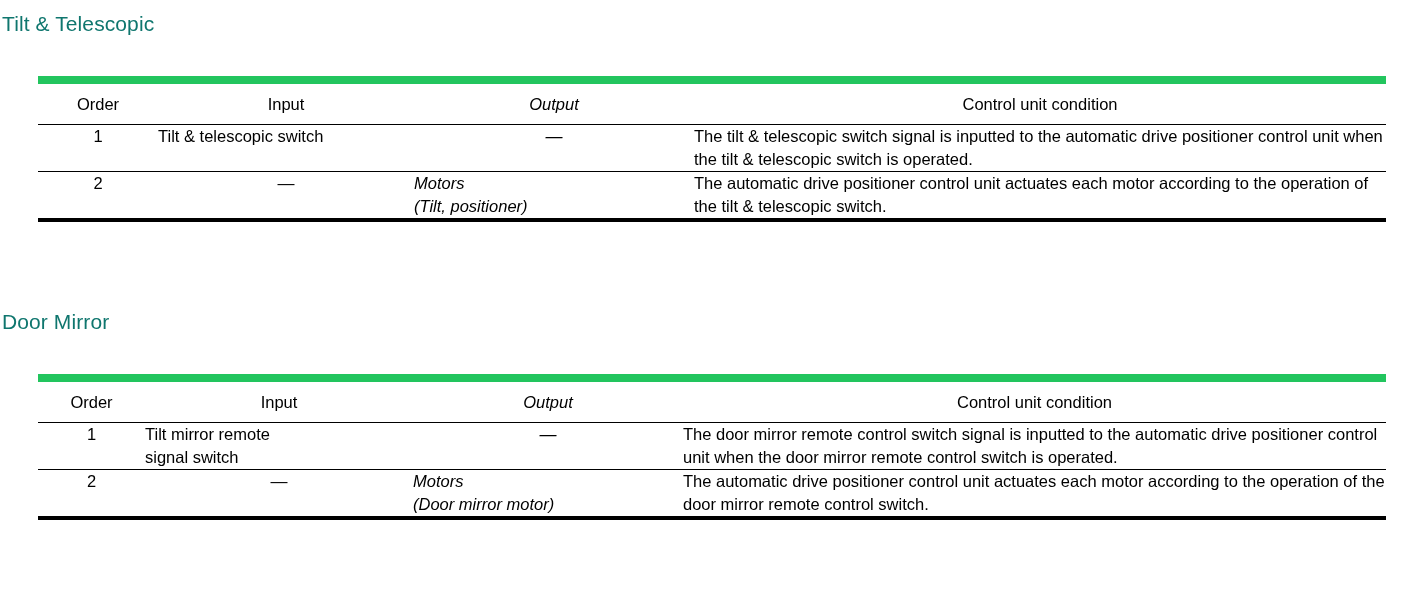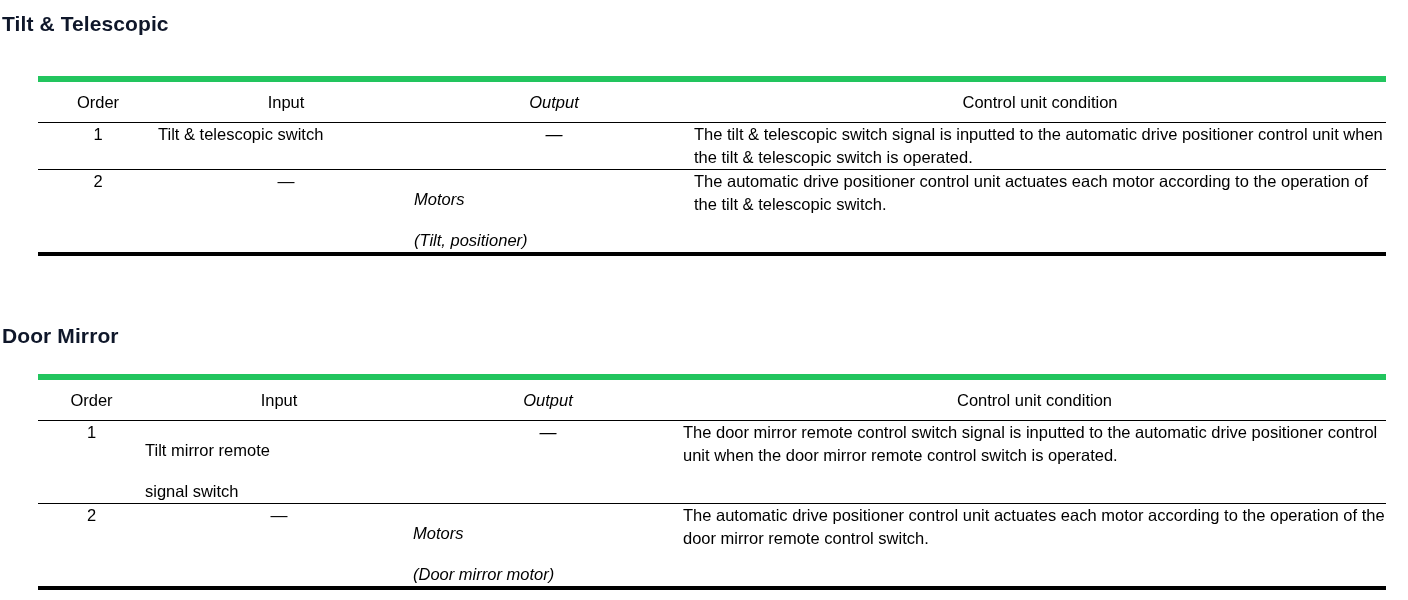--- a/index.html
+++ b/index.html
@@ -22,27 +22,27 @@
     position: absolute;
     inset: 0;
   }
 
   
   .section-heading {
     position: absolute;
     left: 2px;
     font-size: 21px;
     line-height: 24px;
-    font-weight: 700;
+    font-weight: 400;
     letter-spacing: 0.1px;
     white-space: nowrap;
-    color: #0f172a;
+    color: #0f766e;
   }
   #heading-tilt { top: 12px; }
-  #heading-mirror { top: 324px; }
+  #heading-mirror { top: 310px; }
 
   
   .spec-table {
     position: absolute;
     border-collapse: collapse;
     table-layout: fixed;
     font-size: 16.5px;
     color: #000;
     background: #fff;
   }
@@ -58,21 +58,21 @@
     border: 0;
   }
 
   
   .col-order   { border-right: 1.6px solid #000; }
   .col-input   { border-right: 1.6px solid #000; }
   .col-output  { border-right: 1.6px solid #000; font-style: italic; }
   .col-cond    { border-right: 0; }
 
   
-  .rule-row-top td     { border-top: 6px solid #22c55e; }
+  .rule-row-top td     { border-top: 8px solid #22c55e; }
   .rule-row-thin td    { border-top: 1.6px solid #000; }
   .rule-row-bottom td  { border-bottom: 4px solid #000; }
 
   
   .hdr {
     text-align: center;
     height: 40px;
     line-height: 40px;
     white-space: nowrap;
     font-size: 16.5px;
@@ -90,21 +90,21 @@
   .cell-pad-cond { padding-left: 13px; padding-right: 8px; }
 
   .dash-cell {
     text-align: center;
     font-size: 17px;
   }
 
   
   .vmid { vertical-align: middle; }
 
-  .nowrapline { white-space: nowrap; margin-top: 18px; }
+  .nowrapline { white-space: nowrap; }
   .condtext { display: block; }
 </style>
 </head>
 <body>
 
 <div class="page">
 
   <div id="heading-tilt" class="section-heading">Tilt &amp; Telescopic</div>
 
   <table id="table-tilt" class="spec-table">

